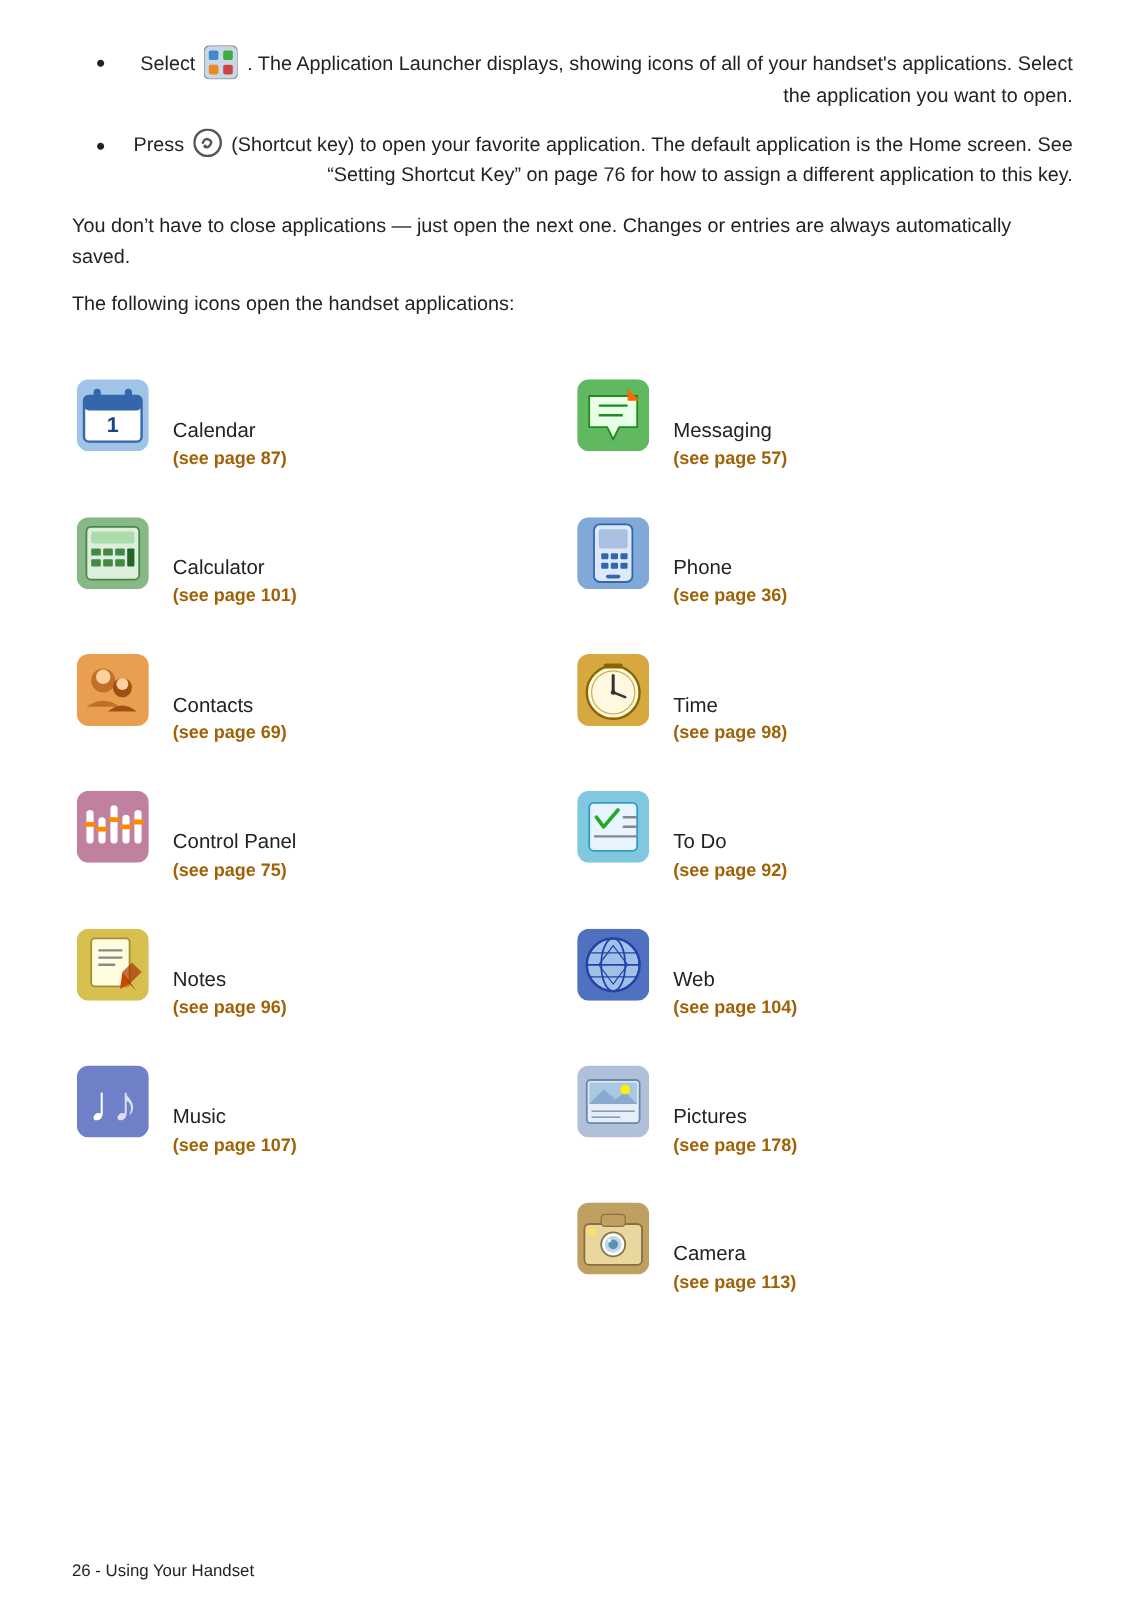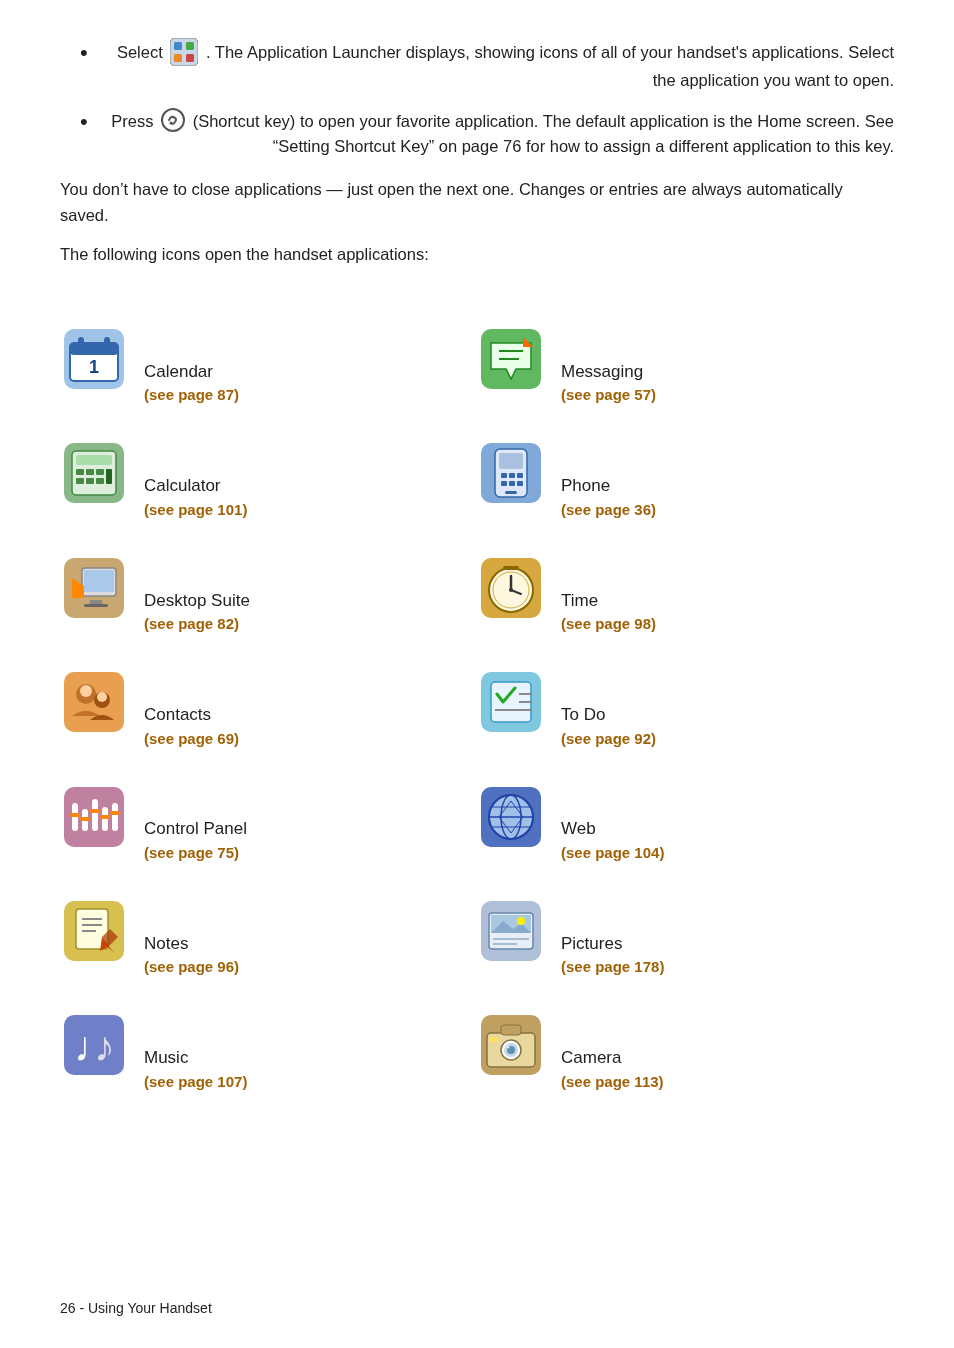--- a/index.html
+++ b/index.html
@@ -37,21 +37,21 @@
       text-align: right;
     }
     .para-text {
       font-size: 16.5px;
       line-height: 1.55;
       margin-bottom: 14px;
       color: #222;
     }
     .apps-heading {
       font-size: 16.5px;
-      margin-bottom: 34px;
+      margin-bottom: 22px;
       color: #222;
     }
     .apps-grid {
       display: grid;
       grid-template-columns: 1fr 1fr;
       gap: 0;
     }
     .app-row {
       display: flex;
       align-items: center;
@@ -173,36 +173,20 @@
           <rect x="32" y="35" width="8" height="6" rx="1" fill="#448844"></rect>
           <rect x="42" y="26" width="6" height="15" rx="1" fill="#226622"></rect>
         </svg>
       </div>
       <div class="app-label">
         <span class="app-name">Calculator</span>
         <span class="app-page">(see page 101)</span>
       </div>
     </div>
 
-    <div class="app-row">
-      <div class="app-icon-wrap">
-        <svg width="60" height="60" viewBox="0 0 60 60" xmlns="http://www.w3.org/2000/svg">
-          <rect width="60" height="60" rx="10" fill="#c8a870"></rect>
-          <rect x="18" y="10" width="34" height="28" rx="3" fill="#ddd" stroke="#888" stroke-width="1.5"></rect>
-          <rect x="20" y="12" width="30" height="22" fill="#aac8e8"></rect>
-          <polygon points="8,20 20,28 20,40 8,40" fill="#ff8800"></polygon>
-          <rect x="26" y="42" width="12" height="4" fill="#888"></rect>
-          <rect x="20" y="46" width="24" height="3" rx="1.5" fill="#666"></rect>
-        </svg>
-      </div>
-      <div class="app-label">
-        <span class="app-name">Desktop Suite</span>
-        <span class="app-page">(see page 82)</span>
-      </div>
-    </div>
 
     <div class="app-row">
       <div class="app-icon-wrap">
         <svg width="60" height="60" viewBox="0 0 60 60" xmlns="http://www.w3.org/2000/svg">
           <rect width="60" height="60" rx="10" fill="#e8a050"></rect>
           <circle cx="22" cy="22" r="10" fill="#c07028"></circle>
           <circle cx="22" cy="19" r="6" fill="#ffd0a0"></circle>
           <path d="M8 44 Q22 34 36 44" fill="#c07028"></path>
           <circle cx="38" cy="28" r="8" fill="#a05010"></circle>
           <circle cx="38" cy="25" r="5" fill="#ffd0a0"></circle>

